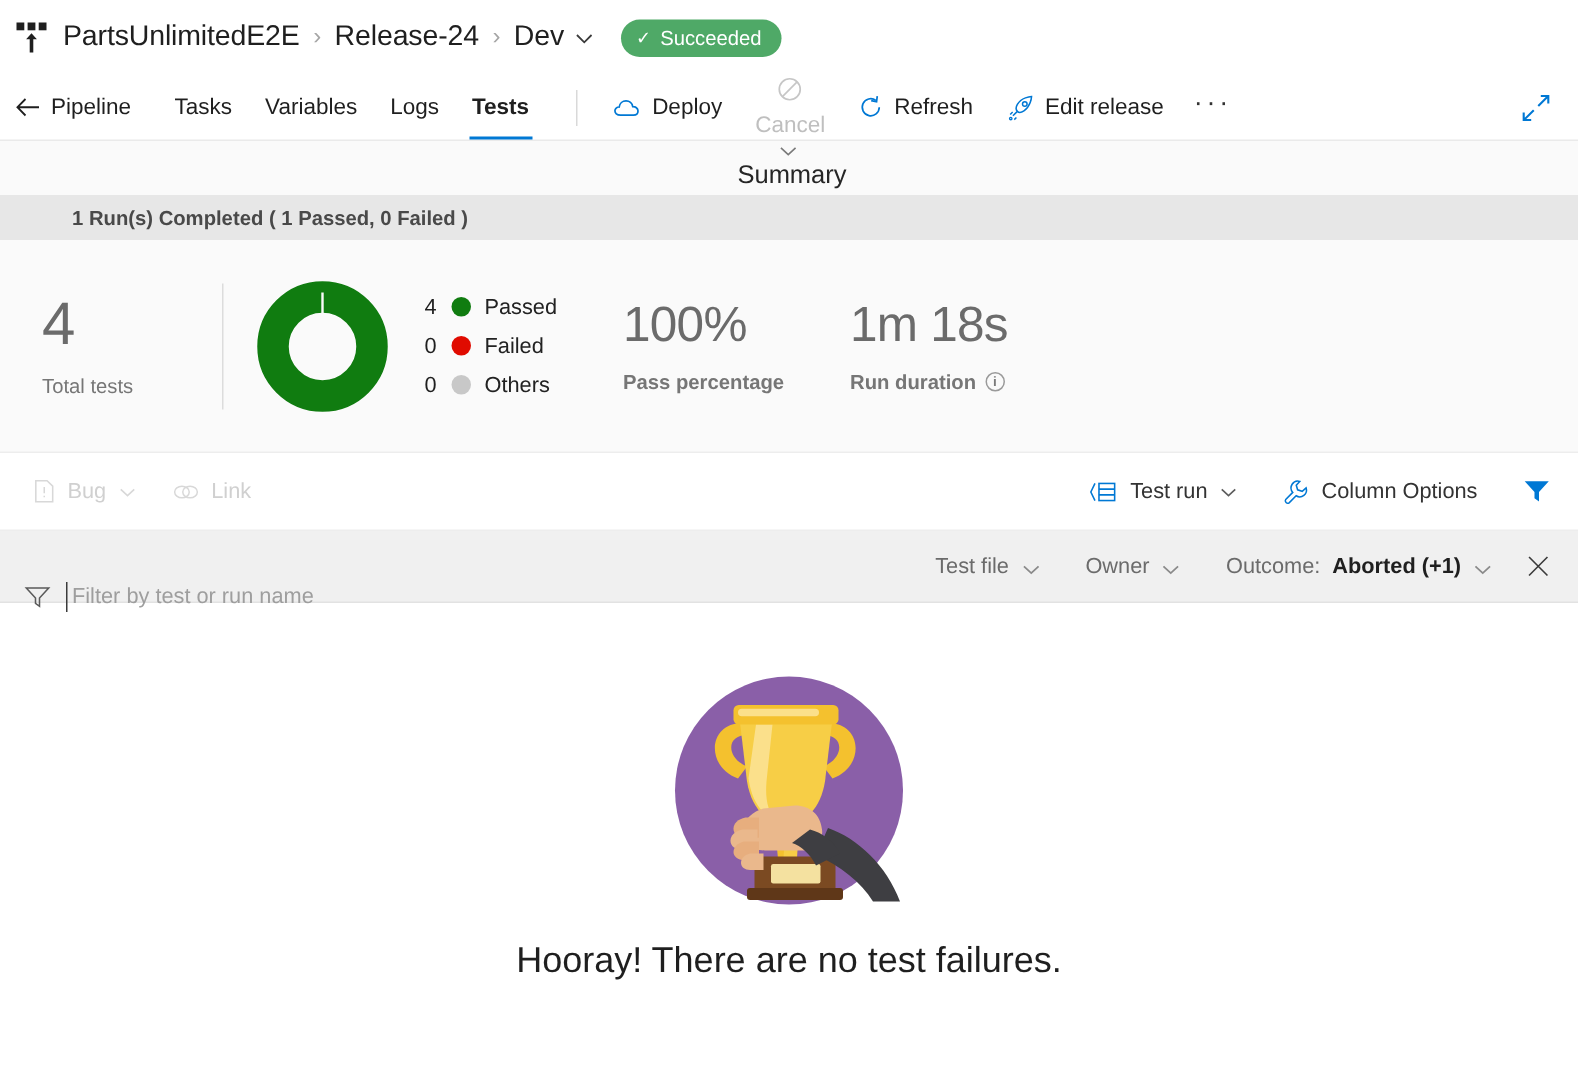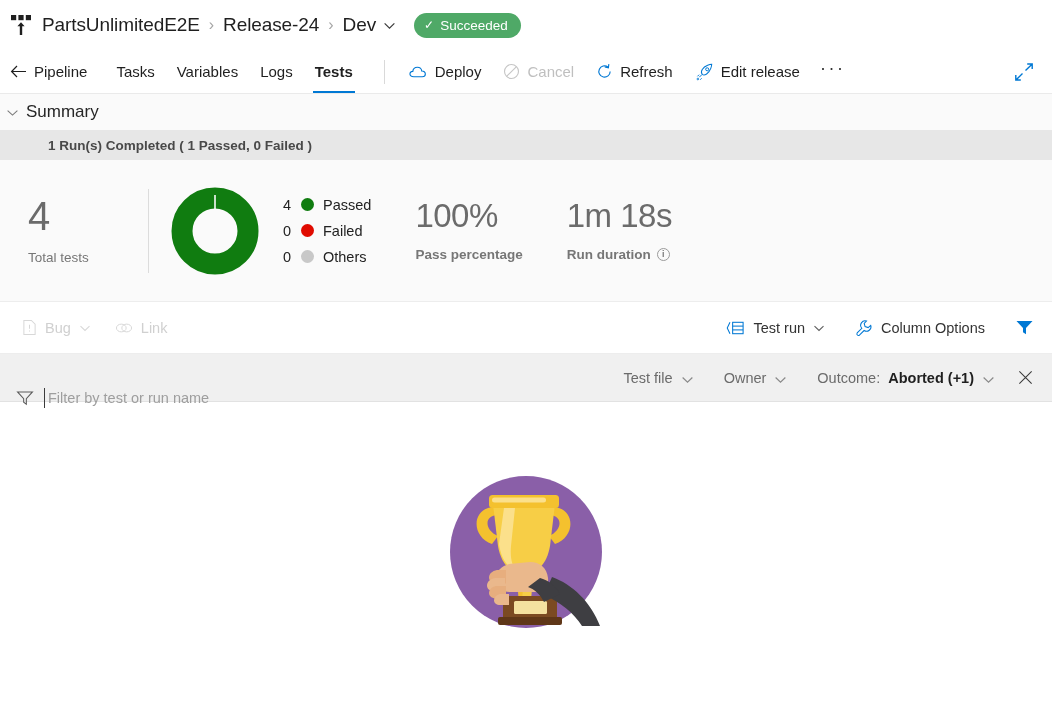--- a/index.html
+++ b/index.html
@@ -69,31 +69,32 @@
     height: 2px; background: #0078d4;
   }
   .tb-div { width: 1px; height: 24px; background: #d9d9d9; margin: 0 14px 0 20px; }
   .tb-cmds { display: flex; align-items: center; gap: 2px; }
   .cmd {
     display:flex; align-items:center; gap: 7px;
     font-size: 15px; color:#1f1f1f;
     padding: 4px 10px;
     cursor: pointer; white-space: nowrap;
   }
-  .cmd.disabled { color:#bfbfbf; cursor: default; }
+  .cmd.disabled { color:#bfbfbf; cursor: default; flex-direction: column; }
   .cmd .ico { display:inline-flex; align-items:center; }
   .cmd.ellipsis { font-size: 18px; letter-spacing: 2.5px; padding: 0 8px 6px 8px; color:#333; }
   .tb-expand { position:absolute; right: 18px; top:50%; transform:translateY(-50%); cursor:pointer; }
 
   
   .summary-head {
     height: 36px;
     display: flex; align-items: center;
     padding-left: 4px;
     background: #fafafa;
+    flex-direction: column;
   }
   .summary-head .chev { margin: 0 7px 0 2px; display:inline-flex; }
   .summary-title { font-size: 17px; color: #262626; }
   .run-banner {
     height: 30px;
     background: #e7e7e7;
     display: flex; align-items: center;
     padding-left: 48px;
     font-size: 13.5px; color: #494949; font-weight: bold;
   }
@@ -486,15 +487,16 @@
         <path d="M61 90 C54 92 48 97 47 104 C46 112 53 118 62 118 L88 118 C96 118 101 112 100 104 C99 94 92 88 82 88 Z" fill="#eab88c"></path>
 
         <path d="M49 96 C44 97 41 100 41 103.5 C41 107 44 109.5 49 109.5 L58 109.5 L58 96 Z" fill="#e7ae7e"></path>
         <path d="M47 104 C42 105 39 108 39 111.5 C39 115 42 117.5 47 117.5 L57 117.5 L57 104 Z" fill="#eab88c"></path>
         <path d="M48 112 C43.5 113 41 116 41 119 C41 122 44 124.5 48 124.5 L58 124.5 L58 112 Z" fill="#e7ae7e"></path>
         <path d="M52 120 C48 121 46 123.5 46 126.2 C46 129 48.5 131 52 131 L61 131 L61 120 Z" fill="#eab88c"></path>
 
         <path d="M92 104 C100 106 108 112 112 120 L96 128 C92 120 86 115 80 113 Z" fill="#3e3e42"></path>
       </svg>
     </div>
+    <div class="empty-msg">Hooray! There are no test failures.</div>
   </div>
 
 </div>
 
 </body></html>

